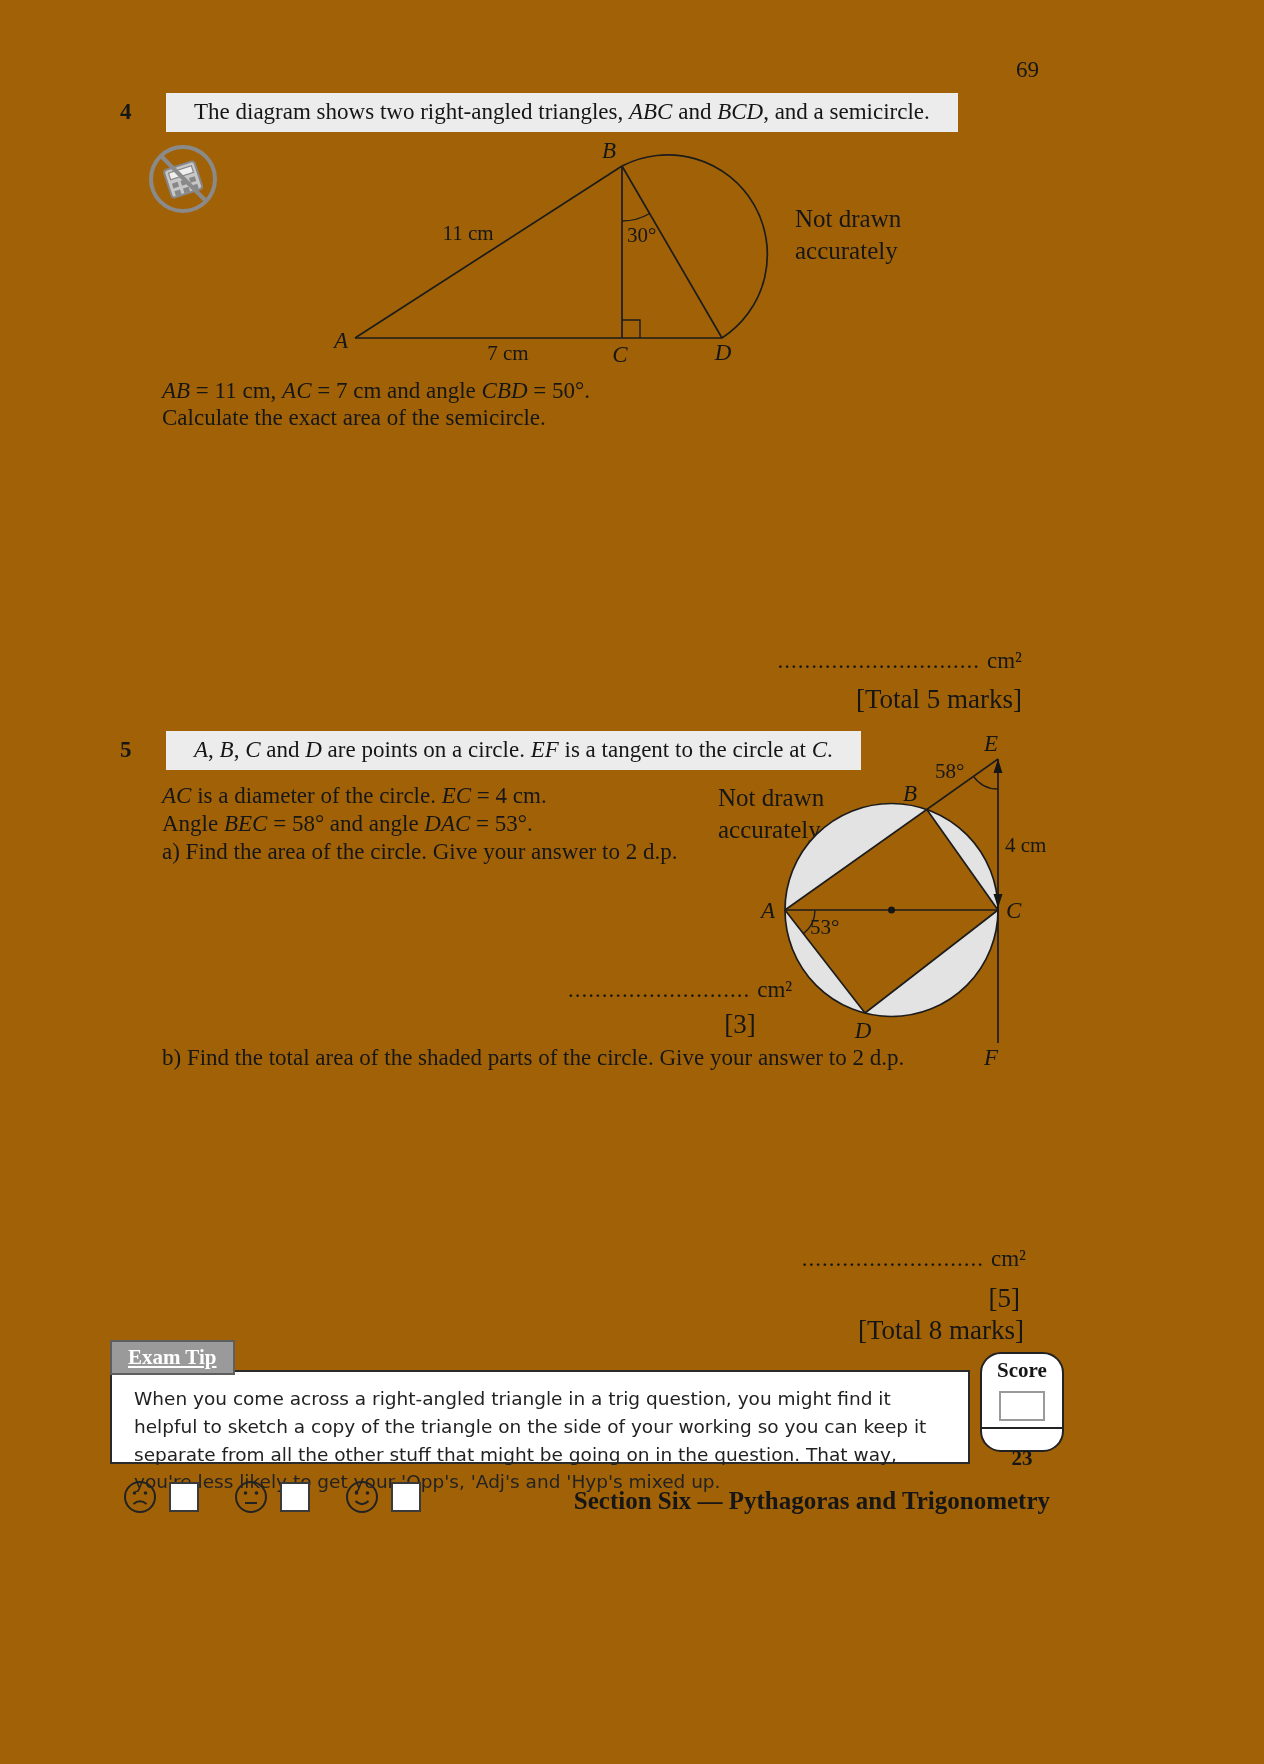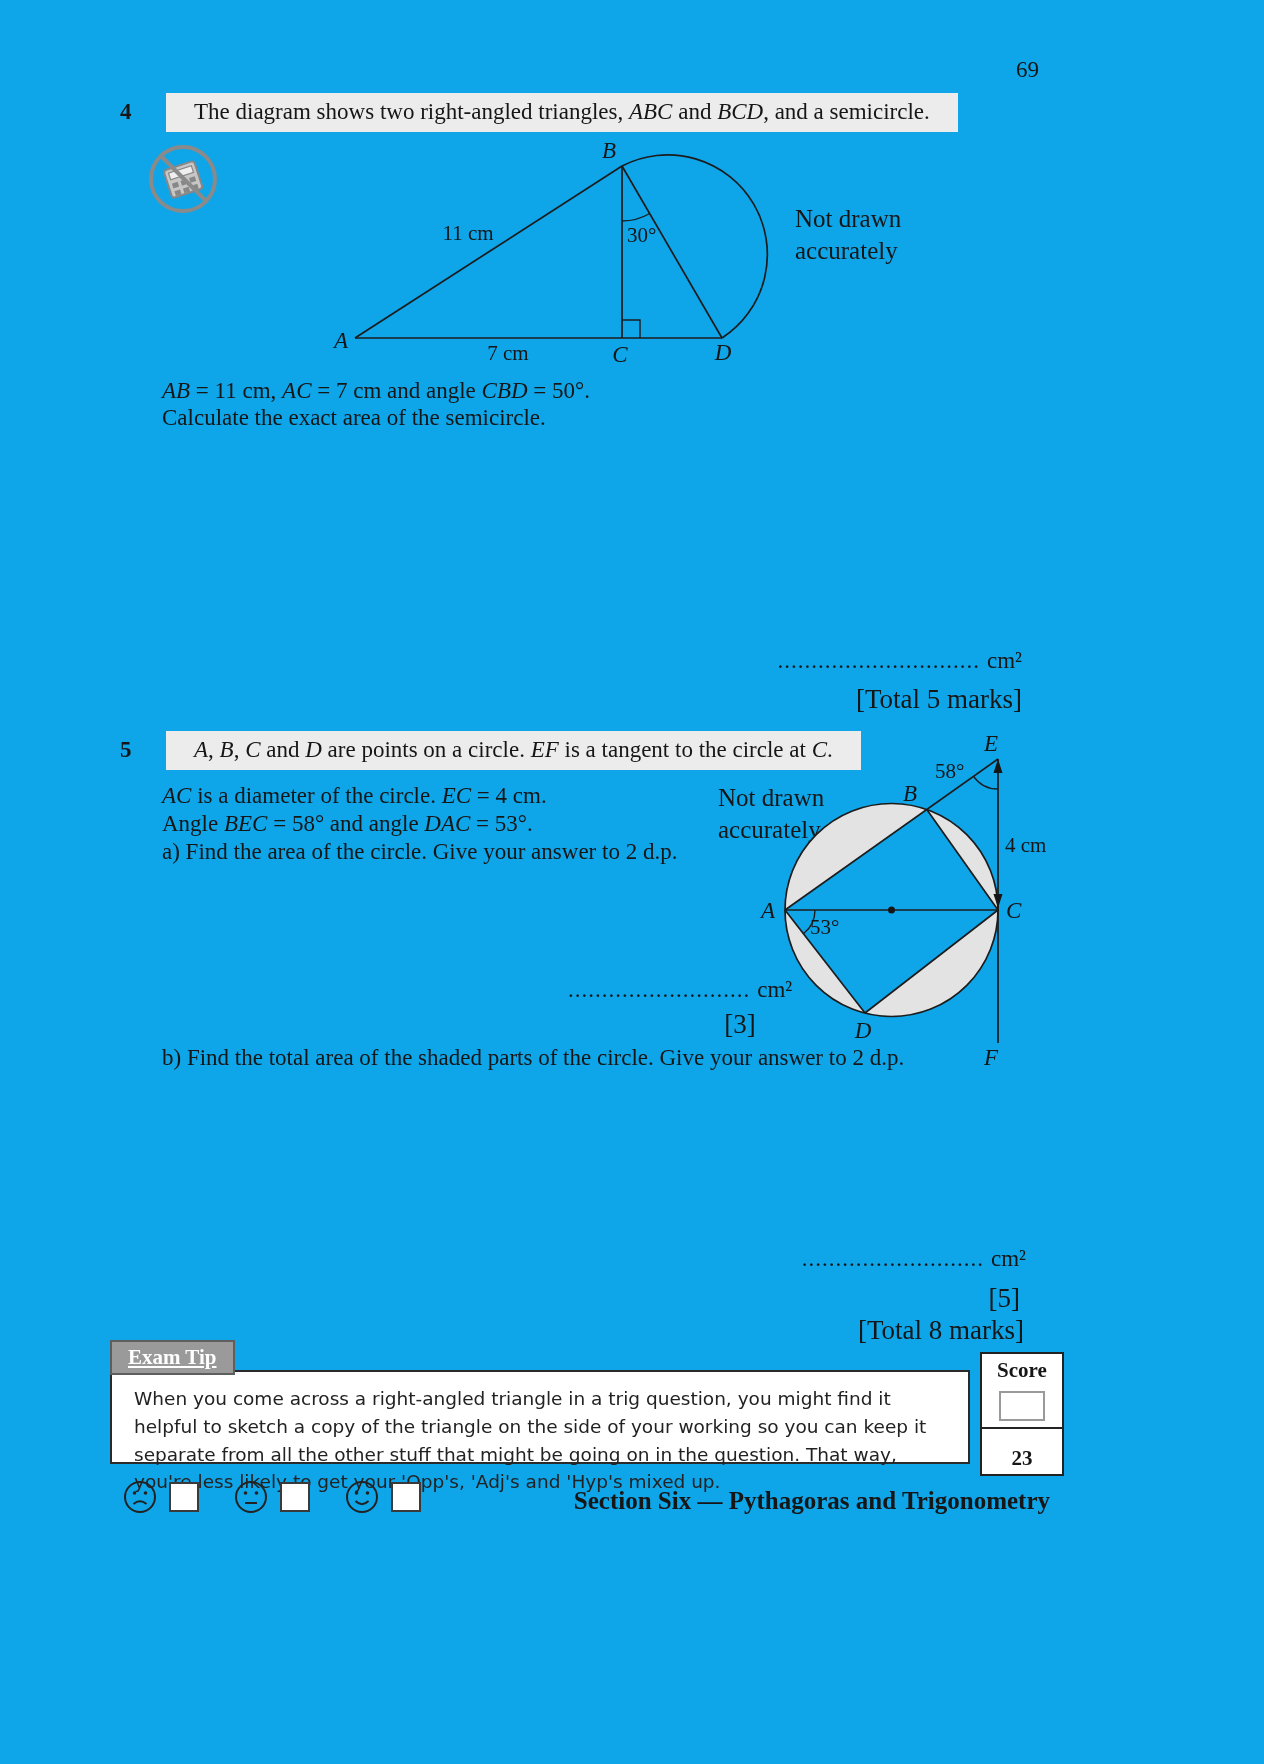--- a/index.html
+++ b/index.html
@@ -1,17 +1,17 @@
 <!DOCTYPE html>
 <html><head>
 <meta charset="utf-8">
 <style>
   * { margin:0; padding:0; box-sizing:border-box; }
   html,body { background:#fff; }
-  .page { position:relative; width:1264px; height:1764px; background:#0ea5e9;
+  .page { position:relative; width:1264px; height:1764px; background:#a16207;
           font-family:"Liberation Serif", serif; color:#161616; overflow:hidden; }
   .abs { position:absolute; }
   .txt { font-size:23px; line-height:1.25; white-space:nowrap; }
   .bold { font-weight:bold; }
   .hl { background:#ececec; padding:5px 28px; display:inline-block; }
   .marks { font-size:27px; white-space:nowrap; }
   .ansline { font-size:23px; white-space:nowrap; }
   .ansline .dots { letter-spacing:1px; }
   .ansline .unit { margin-left:7px; }
   .notdrawn { font-size:25px; line-height:1.28; }
@@ -156,21 +156,21 @@
     <span class="dots">...........................</span><span class="unit">cm²</span>
   </div>
   <div class="abs marks right" style="right:244px; top:1283px;">[5]</div>
   <div class="abs marks right" style="right:240px; top:1315px;">[Total 8 marks]</div>
 
   <div class="abs tipbox" style="left:110px; top:1370px; width:860px; height:94px;">
     <div class="tiptext">When you come across a right-angled triangle in a trig question, you might find it helpful to sketch a copy of the triangle on the side of your working so you can keep it separate from all the other stuff that might be going on in the question.  That way, you're less likely to get your 'Opp's, 'Adj's and 'Hyp's mixed up.</div>
   </div>
   <div class="abs tiptab" style="left:110px; top:1340px;text-decoration:underline;">Exam Tip</div>
 
-  <div class="abs scorebox" style="left:980px; top:1352px; width:84px; height:124px;">
+  <div class="abs scorebox" style="left:980px; top:1352px; width:84px; height:100px;border-radius:21px;">
     <div class="score-label">Score</div>
     <div class="score-input"></div>
     <div class="score-total">23</div>
   </div>
 
   <div class="abs faces" style="left:122px; top:1479px;">
     <span class="face-group">
       <svg width="36" height="36" viewBox="0 0 36 36">
         <circle cx="18" cy="18" r="15" fill="none" stroke="#222" stroke-width="2"></circle>
         <circle cx="12.5" cy="14" r="1.8" fill="#222"></circle>

